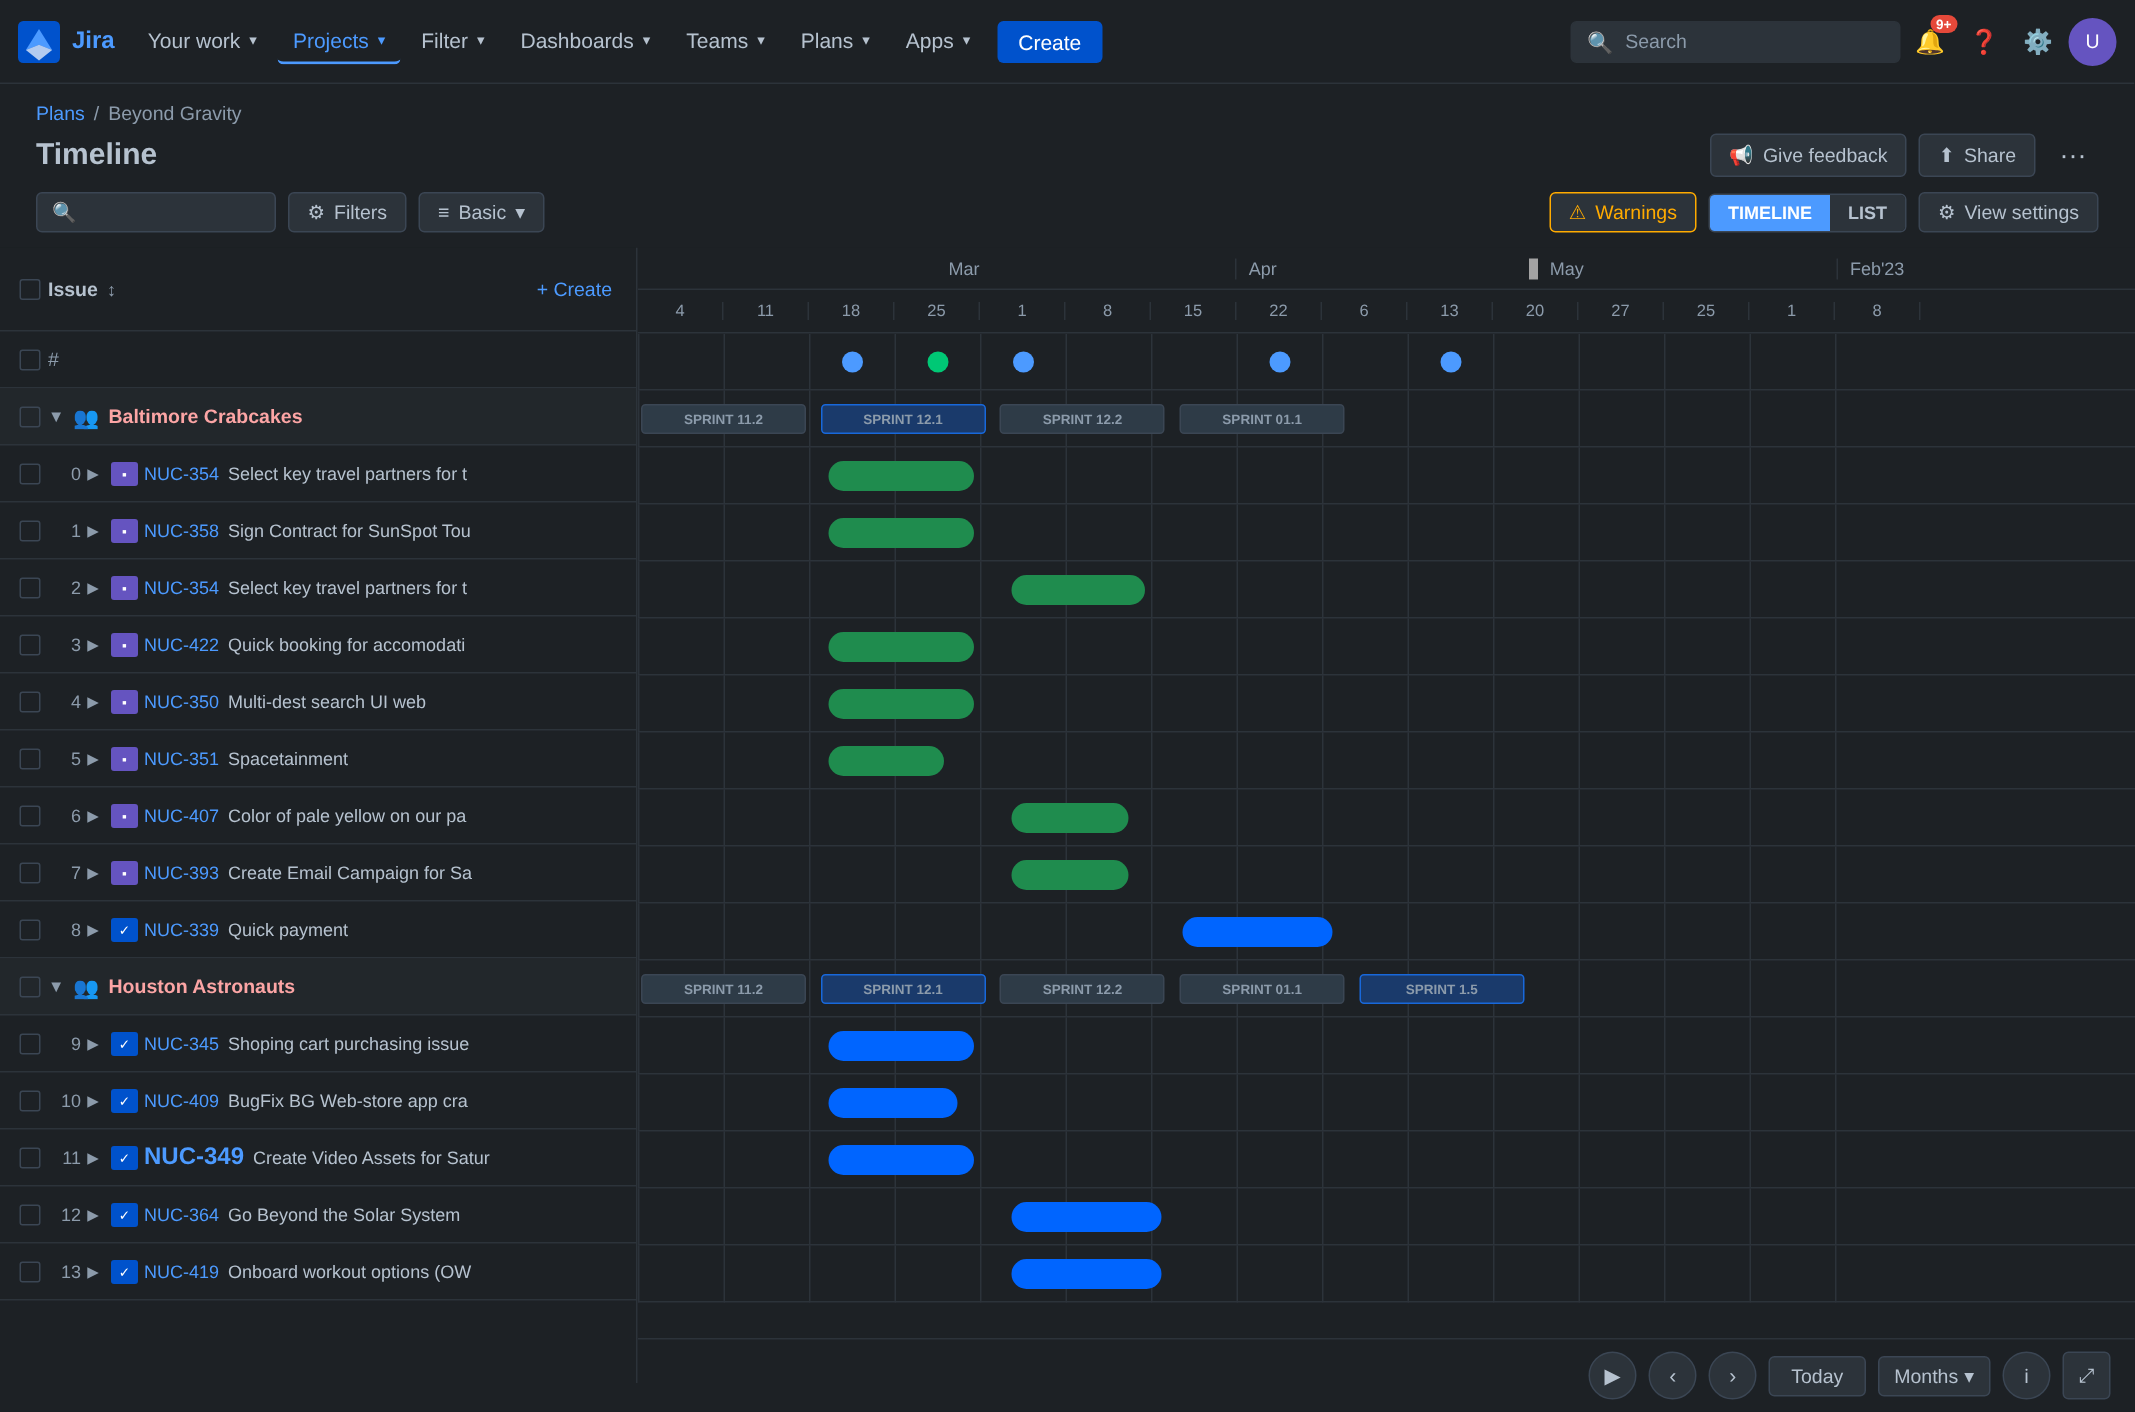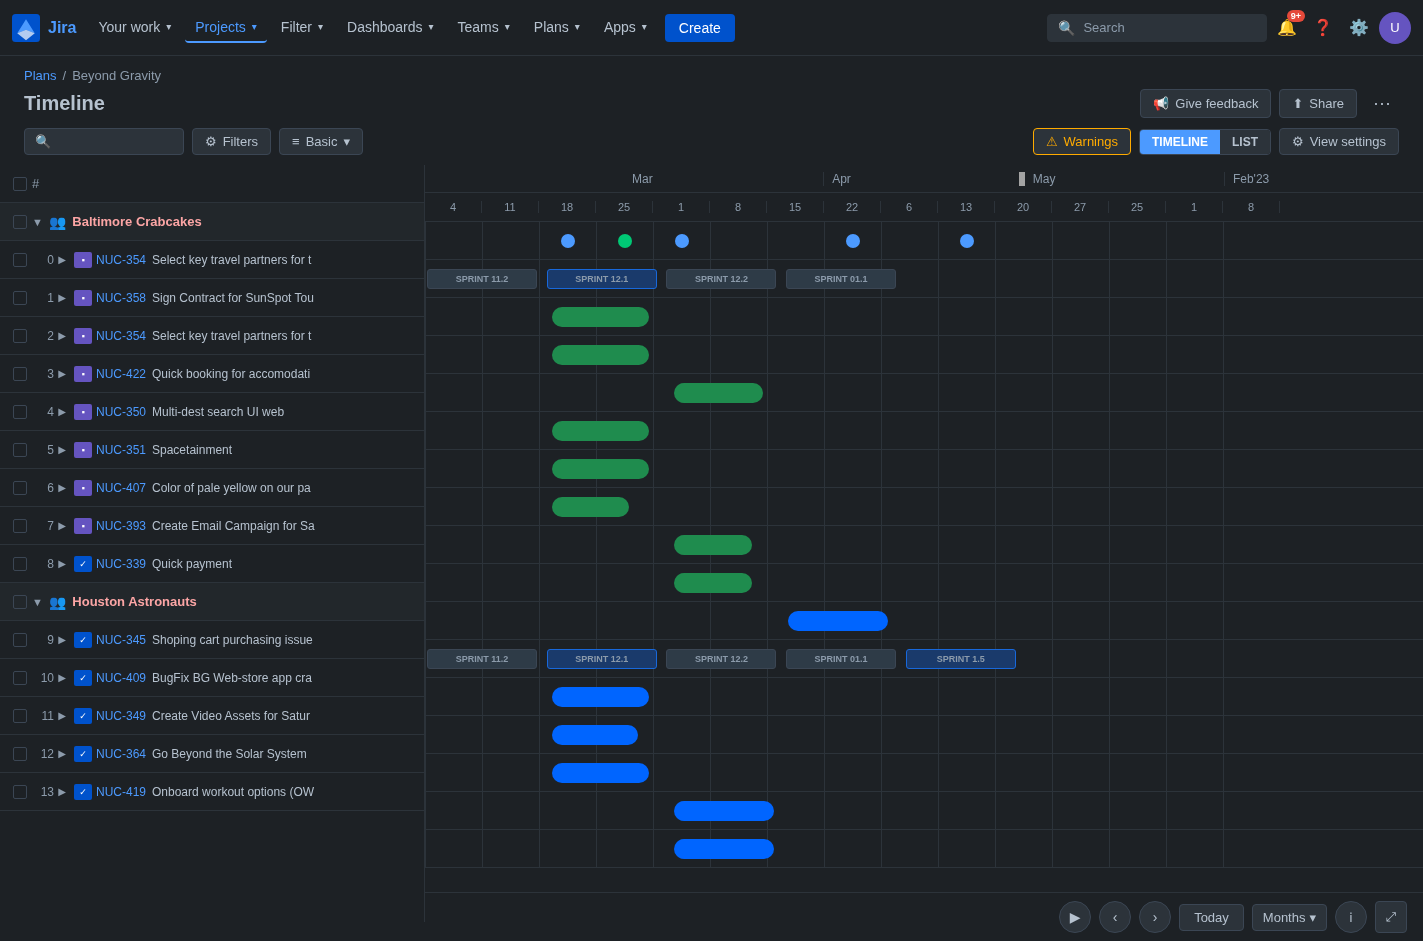--- a/index.html
+++ b/index.html
@@ -232,20 +232,32 @@
   <button class="view-settings-btn">
     <span>⚙</span>
     <span>View settings</span>
   </button>
 </div>
 
 <div style="display:flex; height:calc(941px - 56px - 68px - 60px); overflow:hidden; position:relative;">
 
   <div class="issue-panel" id="issue-list">
 
+    <div class="issue-row section-header" style="height:56px; border-bottom:1px solid #2c333a; position:sticky;top:0;z-index:5;background:#1d2125;">
+      <div class="row-checkbox">
+          <input type="checkbox" class="cb" style="">
+        </div>
+      <div style="display:flex;align-items:center;gap:6px;flex:1;">
+        <span style="font-weight:600;font-size:13px;color:#b6c2cf;">Issue</span>
+        <span style="color:#8c9bab;font-size:12px;">↕</span>
+      </div>
+      <div class="create-btn">
+        <span>+ Create</span>
+      </div>
+    </div>
 
     <div class="issue-row" style="height:38px;">
       <div class="row-checkbox">
           <input type="checkbox" class="cb" style="">
         </div>
       <span style="color:#8c9bab;font-size:13px;">#</span>
     </div>
 
     <div class="issue-row group-header">
       <div class="row-checkbox">
@@ -379,21 +391,21 @@
       <span style="color:#4c9aff;font-size:12px;cursor:pointer;white-space:nowrap;margin-right:6px;">NUC-409</span>
       <span style="color:#b6c2cf;font-size:12px;overflow:hidden;text-overflow:ellipsis;white-space:nowrap;flex:1;">BugFix  BG Web-store app cra</span>
     </div>
     <div class="issue-row">
       <div class="row-checkbox">
             <input type="checkbox" class="cb" style="">
           </div>
       <div style="width:22px;text-align:right;color:#8c9bab;font-size:12px;flex-shrink:0;">11</div>
       <div style="width:16px;display:flex;align-items:center;justify-content:center;cursor:pointer;color:#8c9bab;font-size:10px;flex-shrink:0;">▶</div>
       <div style="width:18px;height:16px;border-radius:2px;background:#0052cc;display:flex;align-items:center;justify-content:center;font-size:9px;color:#fff;flex-shrink:0;margin:0 4px;">✓</div>
-      <span style="color:#4c9aff;font-size:12px;cursor:pointer;white-space:nowrap;margin-right:6px;">NUC-349</span>
+      <span style="color:#4c9aff;font-size:16px;cursor:pointer;white-space:nowrap;margin-right:6px;font-weight:bold;">NUC-349</span>
       <span style="color:#b6c2cf;font-size:12px;overflow:hidden;text-overflow:ellipsis;white-space:nowrap;flex:1;">Create Video Assets for Satur</span>
     </div>
     <div class="issue-row">
       <div class="row-checkbox">
             <input type="checkbox" class="cb" style="">
           </div>
       <div style="width:22px;text-align:right;color:#8c9bab;font-size:12px;flex-shrink:0;">12</div>
       <div style="width:16px;display:flex;align-items:center;justify-content:center;cursor:pointer;color:#8c9bab;font-size:10px;flex-shrink:0;">▶</div>
       <div style="width:18px;height:16px;border-radius:2px;background:#0052cc;display:flex;align-items:center;justify-content:center;font-size:9px;color:#fff;flex-shrink:0;margin:0 4px;">✓</div>
       <span style="color:#4c9aff;font-size:12px;cursor:pointer;white-space:nowrap;margin-right:6px;">NUC-364</span>

